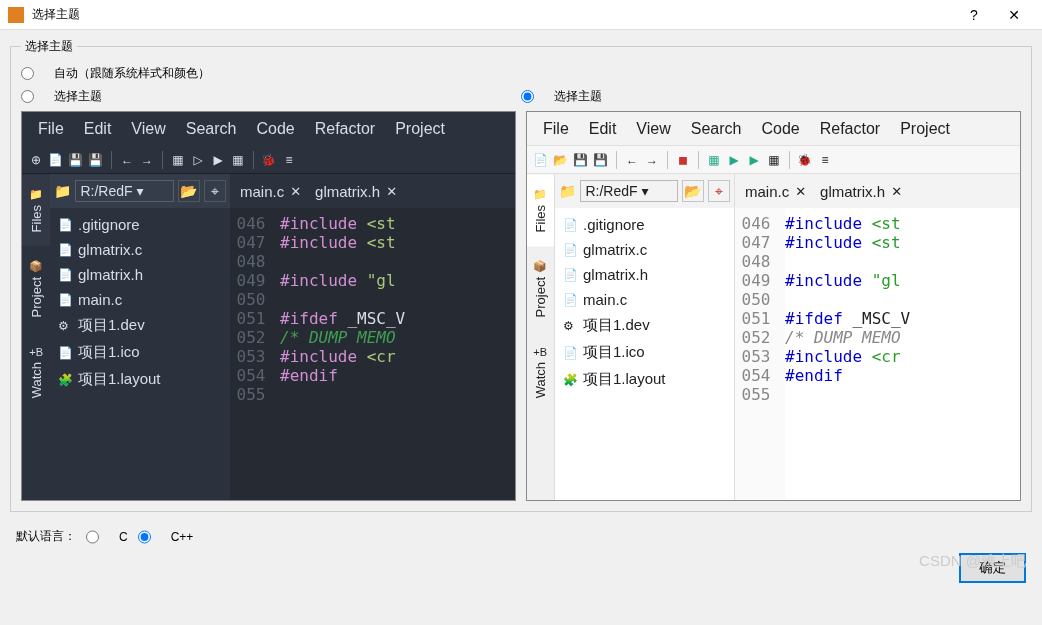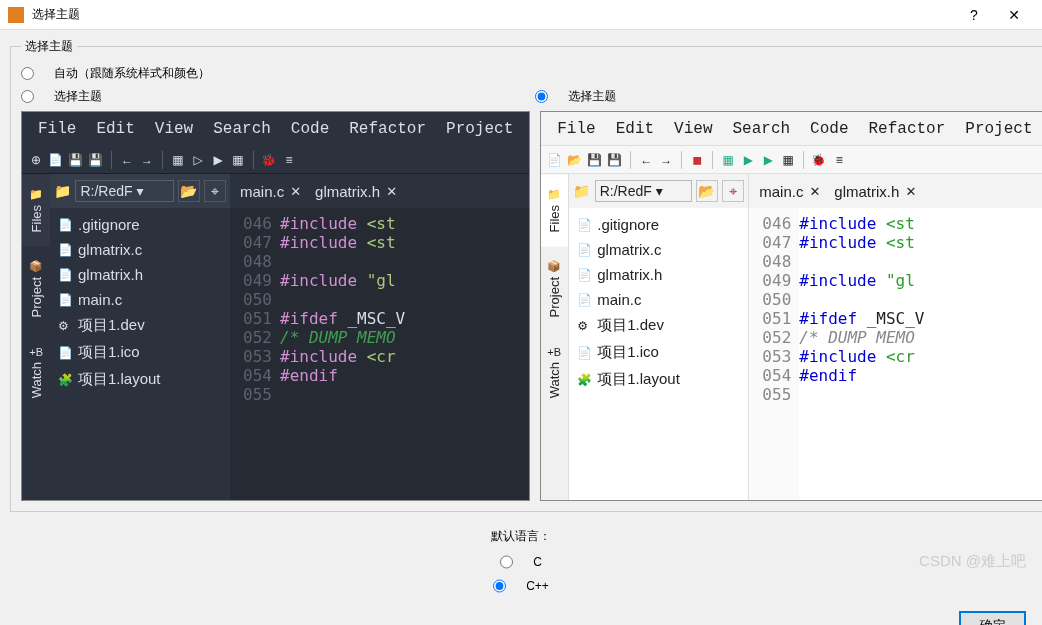--- a/index.html
+++ b/index.html
@@ -11,21 +11,21 @@
 fieldset.group { border: 1px solid #ccc; margin: 8px 10px; padding: 4px 10px 10px; }
 fieldset.group > legend { padding: 0 4px; font-size: 12px; }
 .theme-row { display: flex; gap: 20px; margin: 6px 0; }
 .theme-opt { display: flex; gap: 20px; }
 .theme-opt input { margin: 0; }
 .previews { display: flex; gap: 10px; }
 .preview { flex: 1; height: 390px; border: 1px solid #888; display: flex; flex-direction: column; overflow: hidden; }
 .preview.dark { background: #252a33; color: #d8dee8; }
 .preview.light { background: #fafafa; color: #222; }
 .menubar { height: 34px; display: flex; align-items: center; padding: 0 6px; font-size: 16px; }
-.menubar span { padding: 0 10px; font-family: Liberation Mono, monospace; }
+.menubar span { padding: 0 10px; }
 .preview.dark .menubar { background: #2b313d; }
 .preview.light .menubar { background: #f3f3f3; border-bottom: 1px solid #e0e0e0; }
 .toolbar { height: 28px; display: flex; align-items: center; gap: 4px; padding: 0 6px; font-size: 12px; }
 .preview.dark .toolbar { background: #2b313d; border-bottom: 1px solid #1b1f27; }
 .preview.light .toolbar { background: #f7f7f7; border-bottom: 1px solid #e0e0e0; }
 .toolbar .tb { width: 16px; height: 16px; display: inline-flex; align-items: center; justify-content: center; }
 .toolbar .sep { width: 1px; height: 18px; background: currentColor; opacity: .25; margin: 0 3px; }
 .body { flex: 1; display: flex; overflow: hidden; }
 .side-tabs { width: 28px; display: flex; flex-direction: column; }
 .preview.dark .side-tabs { background: #2b313d; }
@@ -45,30 +45,30 @@
 .file-list { flex: 1; padding: 4px 6px; overflow: hidden; }
 .file-item { display: flex; align-items: center; gap: 6px; padding: 4px 2px; font-size: 15px; }
 .file-item .fic { width: 14px; font-size: 12px; }
 .editor { flex: 1; display: flex; flex-direction: column; overflow: hidden; }
 .ed-tabs { height: 34px; display: flex; align-items: center; gap: 14px; padding: 0 10px; font-size: 15px; }
 .preview.dark .ed-tabs { background: #2b313d; }
 .preview.light .ed-tabs { background: #f3f3f3; }
 .ed-tab { display: flex; align-items: center; gap: 6px; }
 .ed-tab .x { font-size: 13px; }
 .code { flex: 1; display: flex; font-family: "Consolas", monospace; font-size: 16px; overflow: hidden; }
-.gutter { width: 50px; text-align: right; padding: 6px 8px 6px 0; }
+.gutter { width: 50px; text-align: center; padding: 6px 8px 6px 0; }
 .preview.dark .gutter { color: #5b6270; }
 .preview.light .gutter { color: #888; }
 .lines { flex: 1; padding: 6px 0; white-space: pre; overflow: hidden; }
 .preview.dark .lines { background: #252a33; }
 .preview.light .lines { background: #fff; }
 .cm { color: #3fa050; font-style: italic; } .preview.light .cm { color: #888; font-style: italic; }
 .st { color: #a9c97a; } .preview.light .st { color: #2a9d2a; }
 .pr { color: #d38fd3; } .preview.light .pr { color: #0000d0; }
-.bottom-row { display: flex; align-items: center; gap: 10px; padding: 8px 16px; flex-direction: column; }
+.bottom-row { display: flex; align-items: center; gap: 10px; padding: 8px 16px; }
 .btn { border: 1px solid #888; background: #e8e8e8; padding: 4px 18px; cursor: pointer; }
 .btn.primary { background: #e1e1e1; border: 2px solid #0078d7; }
 .spacer { flex: 1; }
 .watermark { position: absolute; right: 16px; bottom: 54px; color: #ccc; font-size: 15px; }
 </style>
 </head>
 <body>
 
 <div class="titlebar">
   <div class="app-icon"></div>

